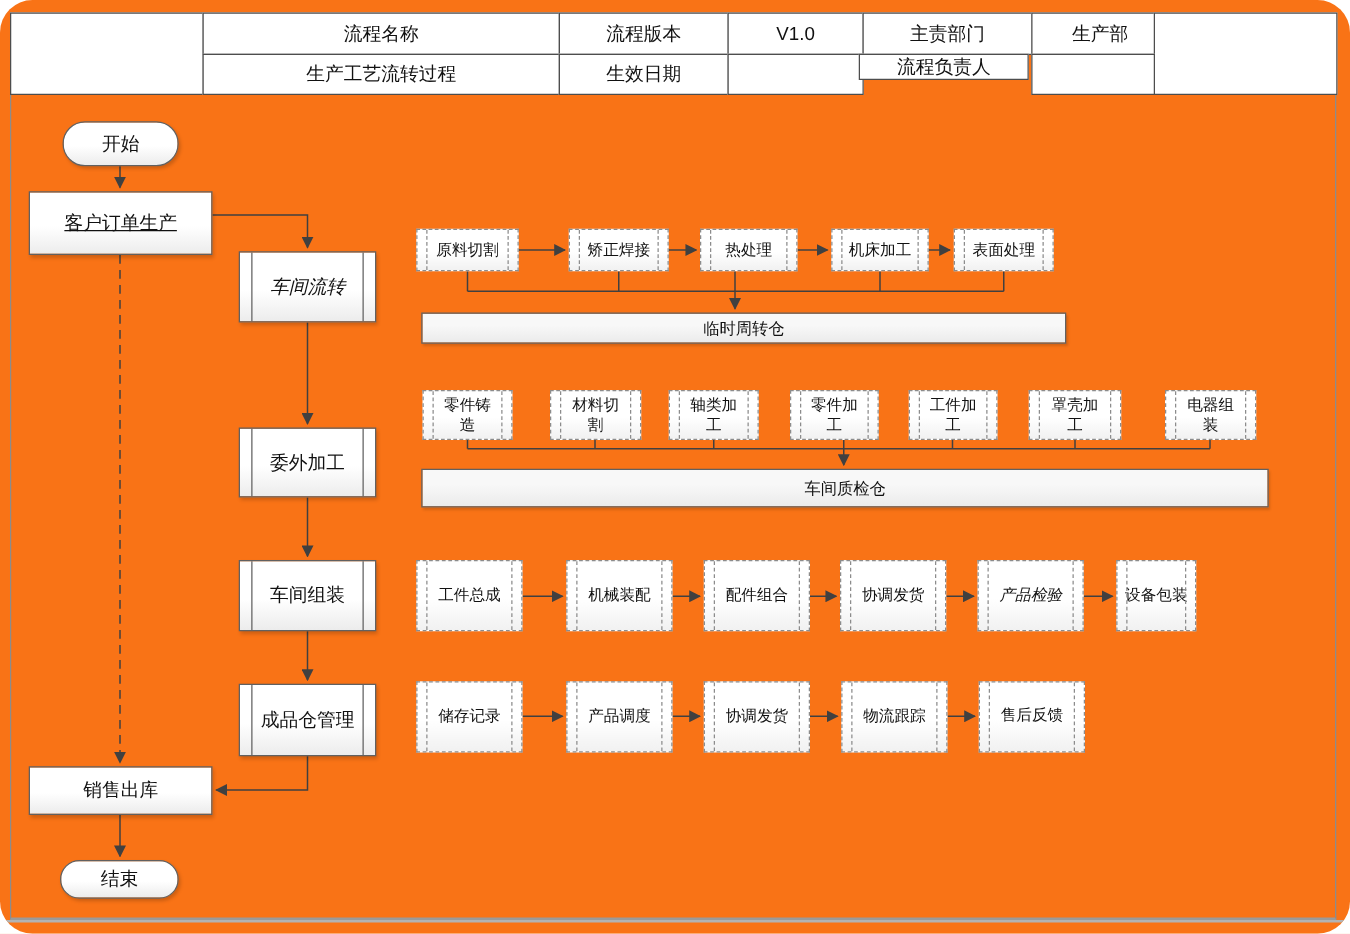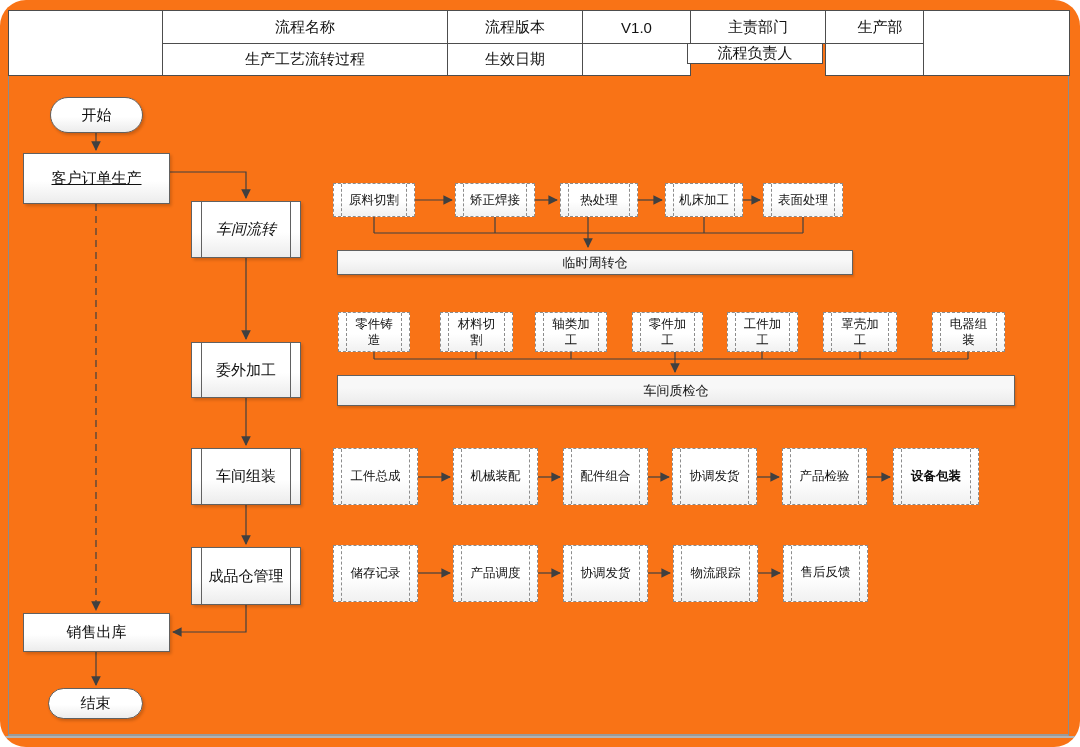--- a/index.html
+++ b/index.html
@@ -165,24 +165,24 @@
     </div>
   <div class="dashed" style="left:453px;top:448px;width:85px;height:57px;">
       <span class="label">机械装配</span>
     </div>
   <div class="dashed" style="left:563px;top:448px;width:85px;height:57px;">
       <span class="label">配件组合</span>
     </div>
   <div class="dashed" style="left:672px;top:448px;width:85px;height:57px;">
       <span class="label">协调发货</span>
     </div>
-  <div class="dashed" style="left:782px;top:448px;width:85px;height:57px;">
+  <div class="dashed" style="left:782px;top:448px;width:85px;height:57px;font-style:italic;">
       <span class="label">产品检验</span>
     </div>
-  <div class="dashed" style="left:893px;top:448px;width:86px;height:57px;font-weight:bold;">
+  <div class="dashed" style="left:893px;top:448px;width:64px;height:57px;">
       <span class="label">设备包装</span>
     </div>
 
   <div class="dashed" style="left:333px;top:545px;width:85px;height:57px;">
       <span class="label">储存记录</span>
     </div>
   <div class="dashed" style="left:453px;top:545px;width:85px;height:57px;">
       <span class="label">产品调度</span>
     </div>
   <div class="dashed" style="left:563px;top:545px;width:85px;height:57px;">

